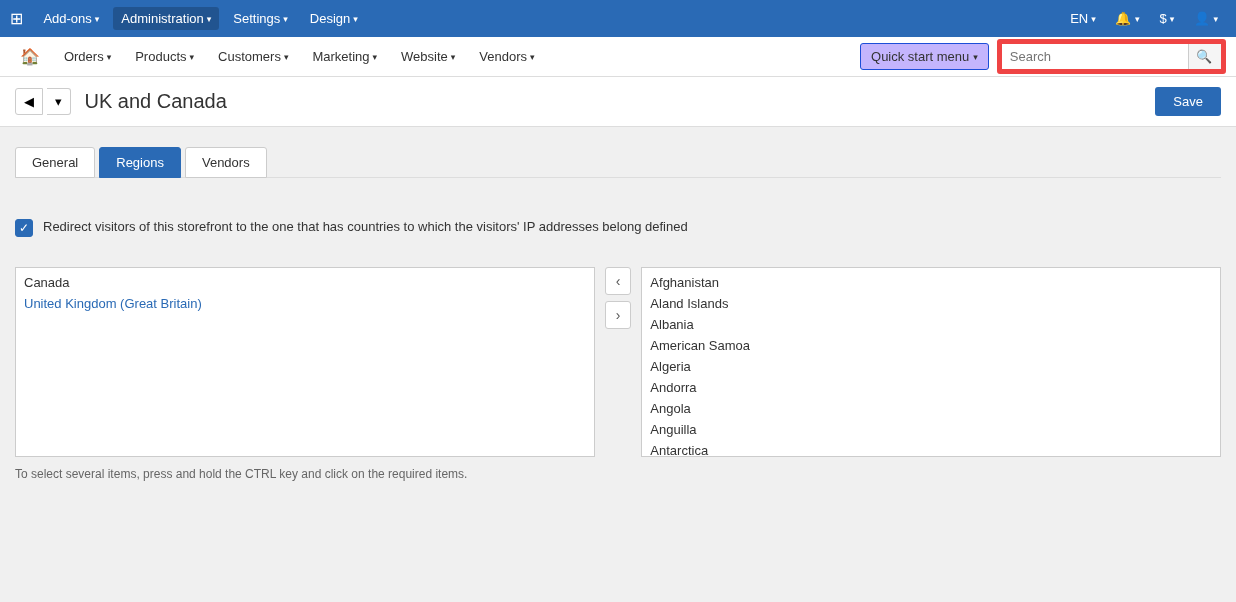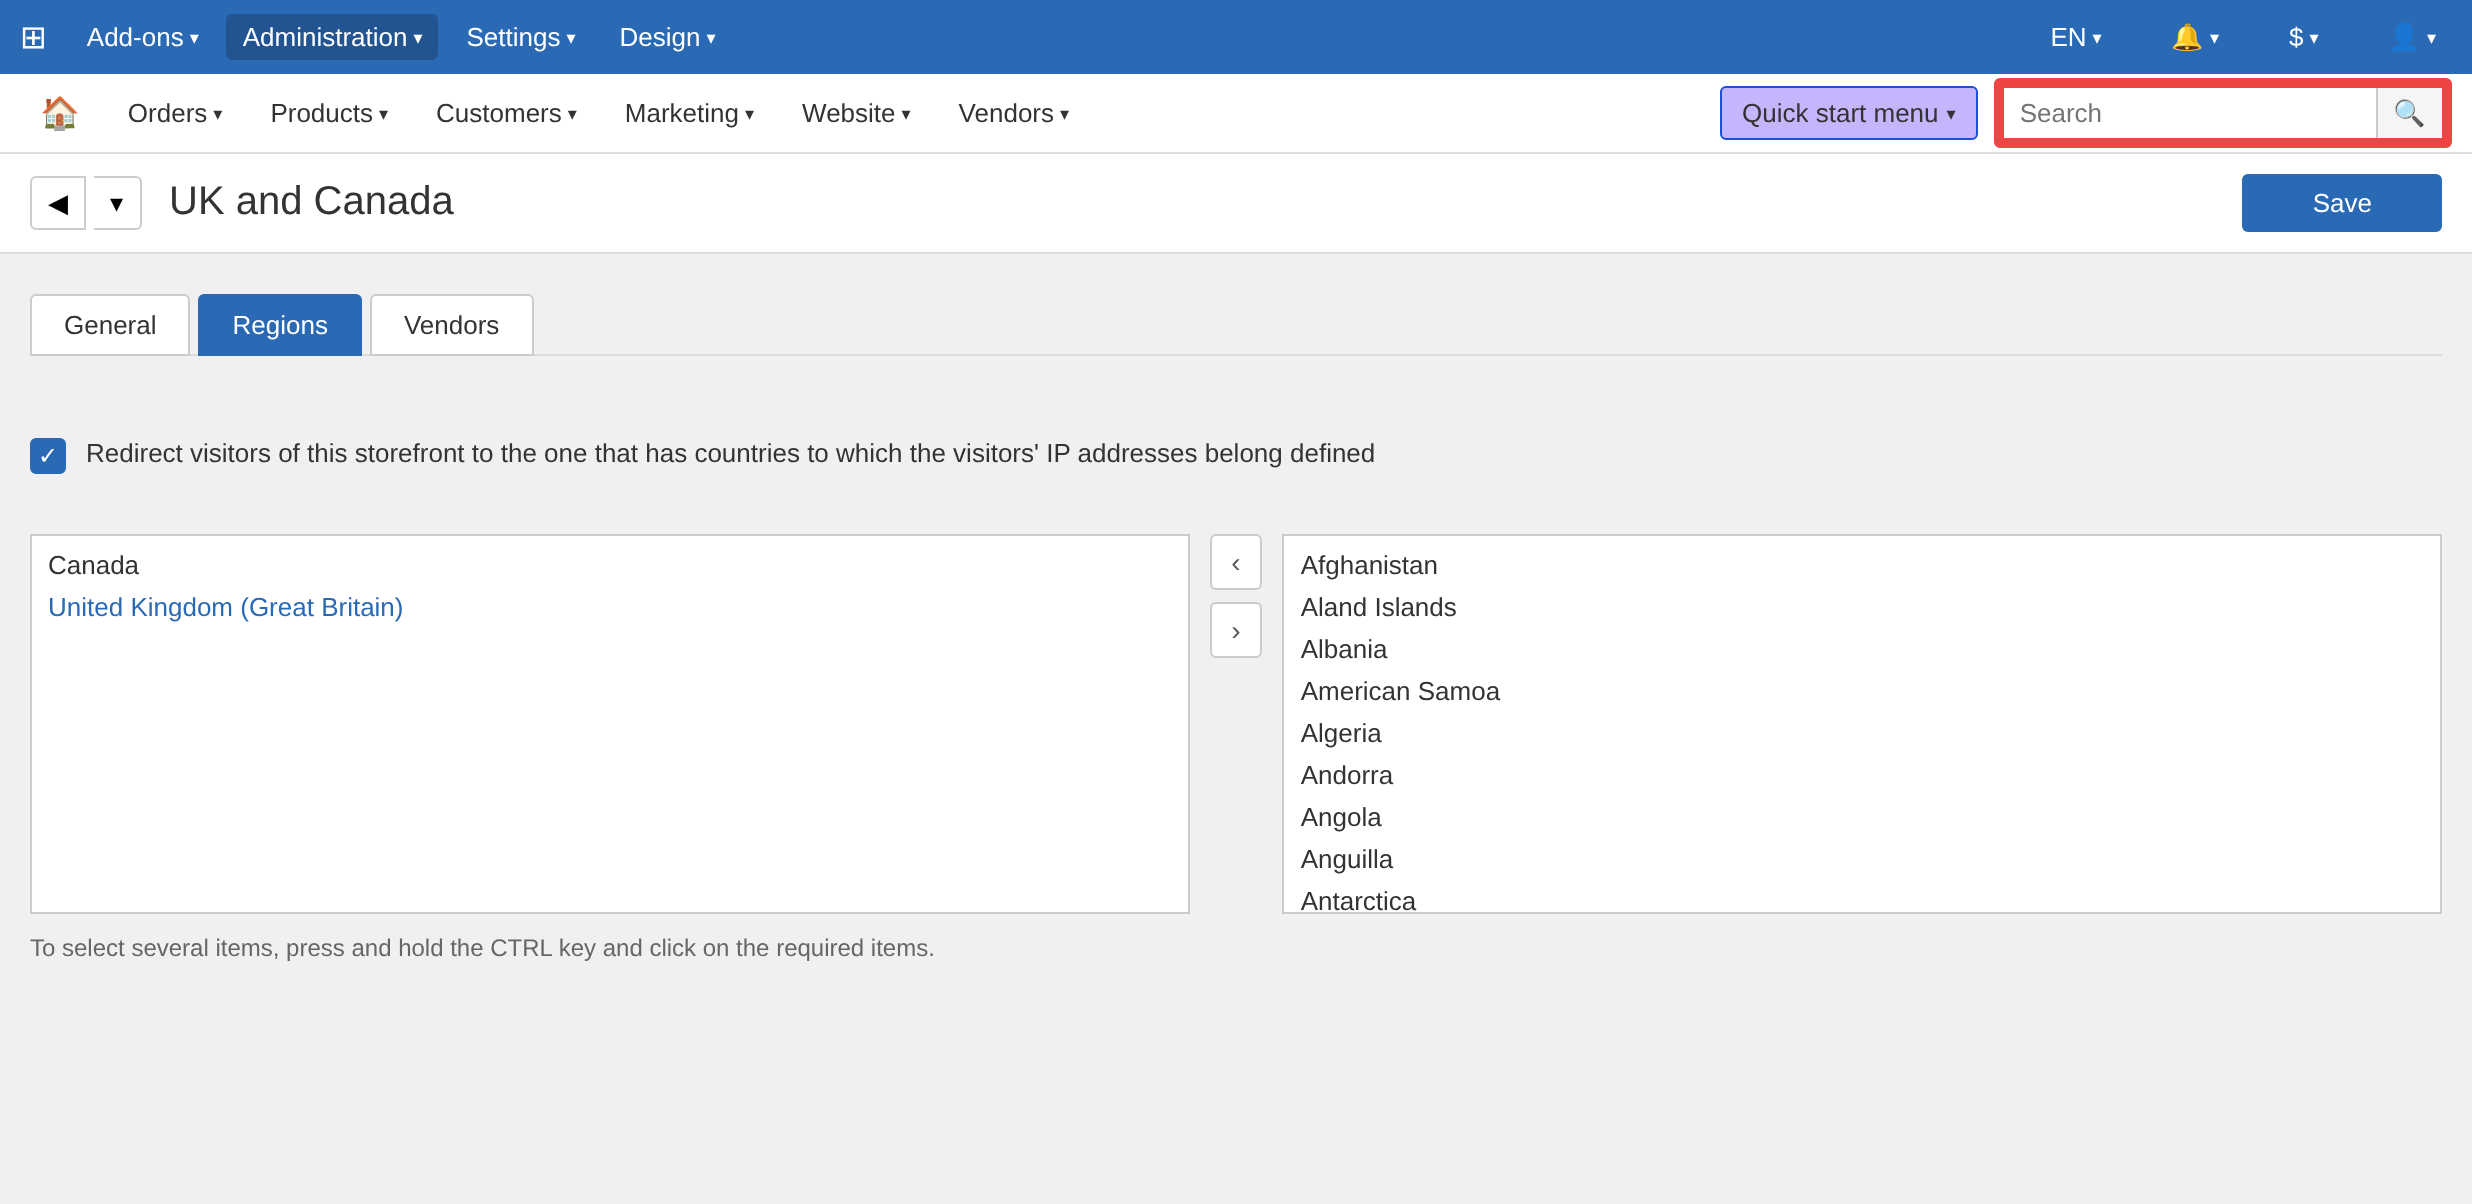--- a/index.html
+++ b/index.html
@@ -21,21 +21,21 @@
       cursor: pointer;
       padding: 4px 8px;
       font-size: 13px;
       display: flex;
       align-items: center;
       gap: 3px;
       border-radius: 3px;
       text-decoration: none;
     }
     .top-nav-item.active { background: rgba(0,0,0,0.2); }
-    .top-nav-right { display: flex; align-items: center; gap: 19px; }
+    .top-nav-right { display: flex; align-items: center; gap: 4px; }
     .caret { font-size: 9px; }
 
     
     .second-nav {
       background: #fff;
       border-bottom: 1px solid #ddd;
       display: flex;
       align-items: center;
       padding: 0 10px;
       height: 40px;
@@ -103,21 +103,21 @@
       font-size: 20px;
       font-weight: normal;
       color: #333;
       margin-left: 10px;
     }
     .page-header-right { margin-left: auto; }
     .btn-save {
       background: #2a6ab5;
       color: white;
       border: none;
-      padding: 7px 35px;
+      padding: 7px 18px;
       cursor: pointer;
       border-radius: 3px;
       font-size: 13px;
     }
 
     
     .content { padding: 20px 15px; }
 
     
     .tabs { display: flex; gap: 4px; margin-bottom: 20px; border-bottom: 1px solid #ddd; padding-bottom: 0; }

